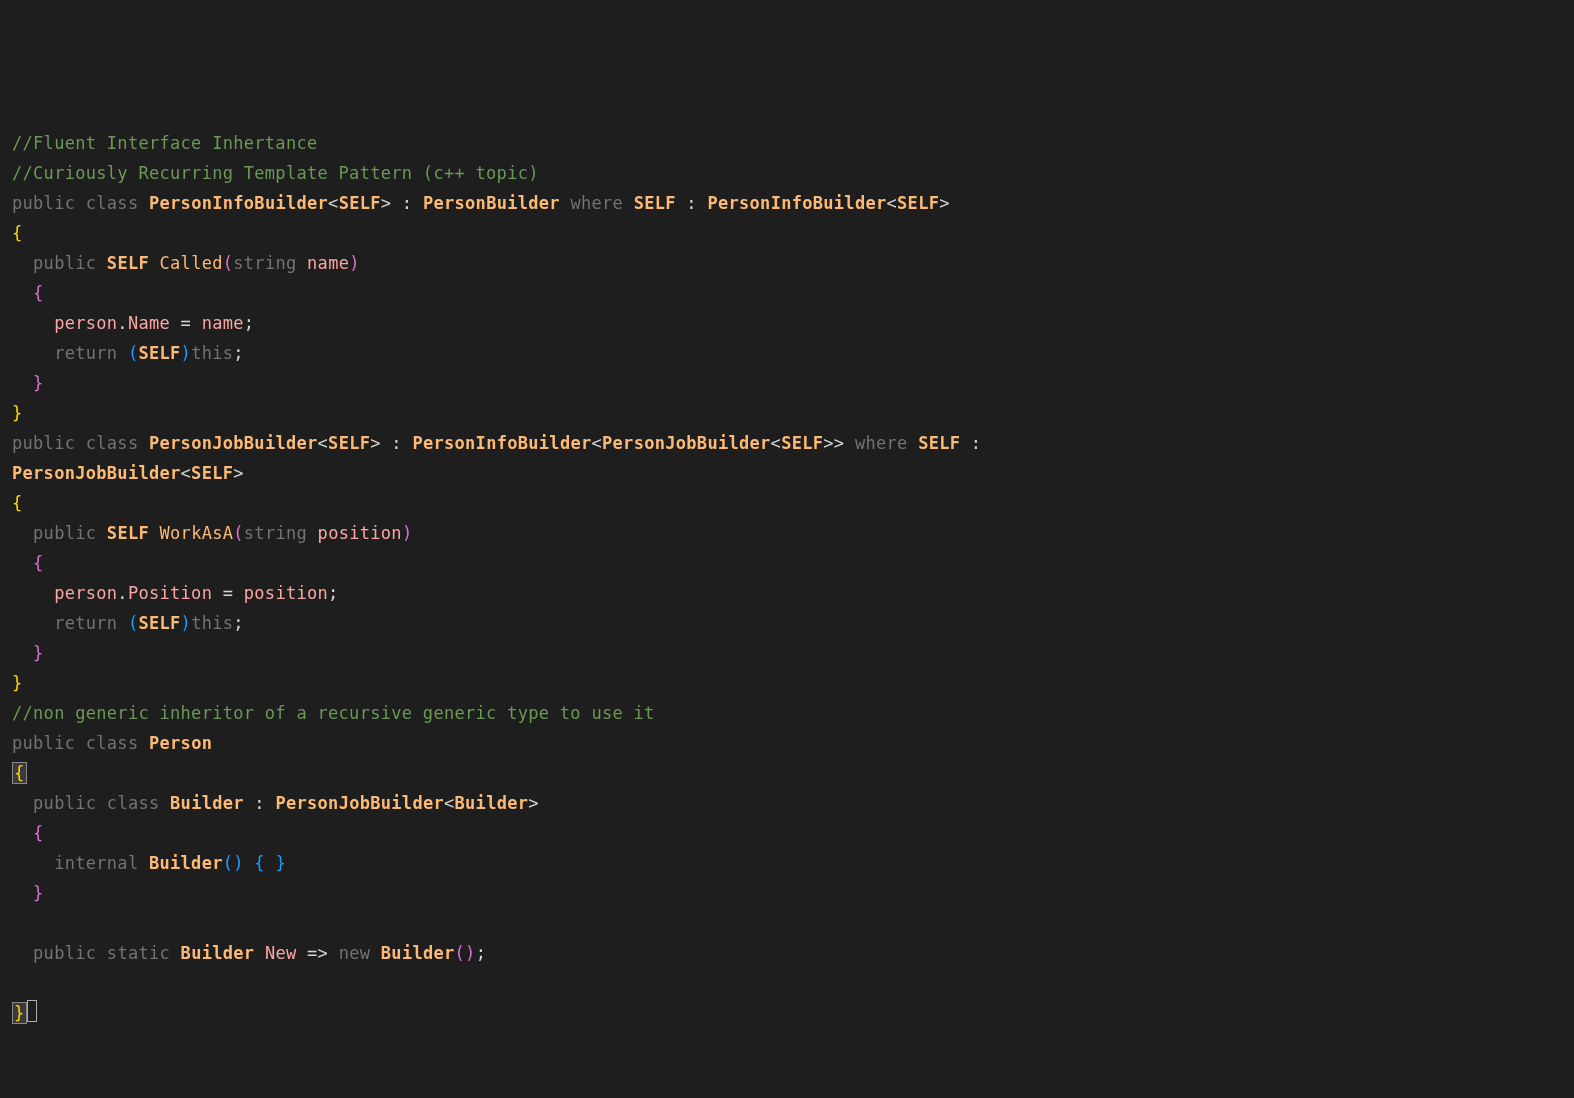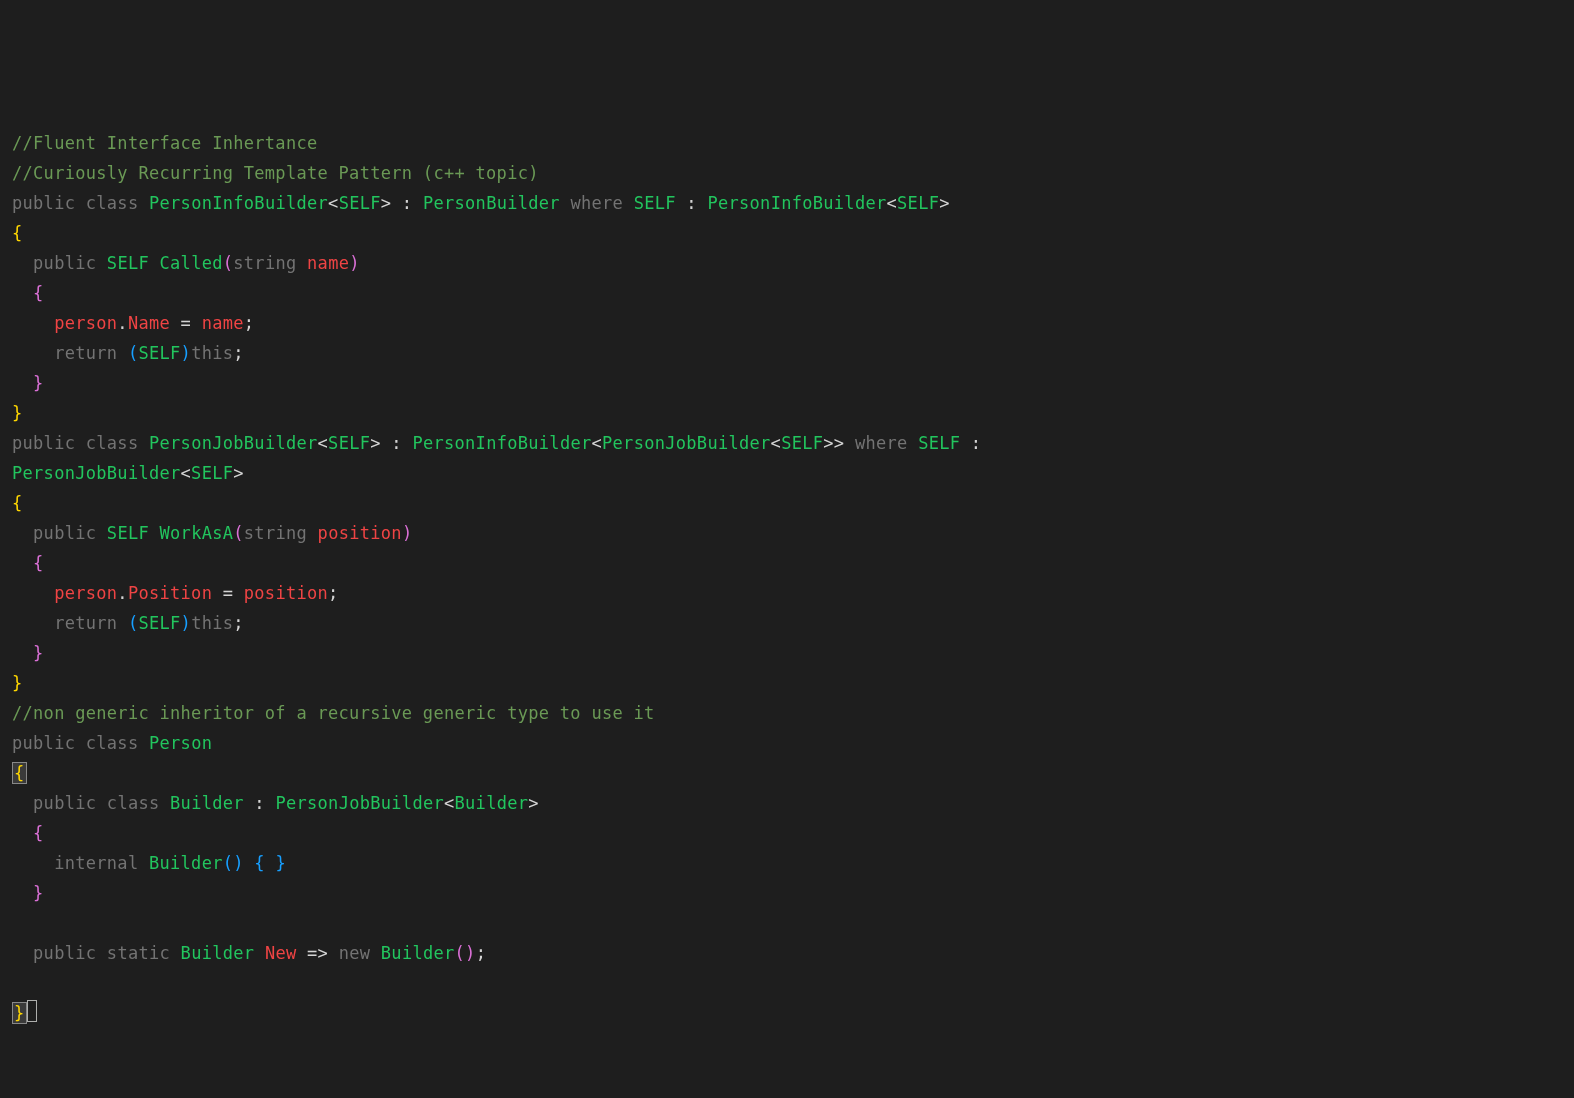--- a/index.html
+++ b/index.html
@@ -9,23 +9,23 @@
     font-size: 17px;
     line-height: 30px;
     color: #d4d4d4;
     padding: 8px 12px;
     white-space: pre;
     letter-spacing: 0.3px;
   }
   .code-line { display: block; min-height: 30px; }
   .c-comment { color: #6A9955; text-align: right; }
   .c-keyword { color: #737373; }
-  .c-type    { color: #22c55e; }
-  .c-var     { color: #ef4444; }
-  .c-func    { color: #22c55e; }
+  .c-type    { color: #fdba74; font-weight: bold; }
+  .c-var     { color: #fca5a5; }
+  .c-func    { color: #fdba74; }
   .c-punct   { color: #d4d4d4; }
   .c-brace-y { color: #ffd700; }
   .c-brace-p { color: #da70d6; }
   .c-brace-b { color: #179fff; }
   .c-op      { color: #d4d4d4; }
   .cursor-box {
     display: inline-block;
     border: 1px solid #aeafad;
     width: 10px;
     height: 22px;

